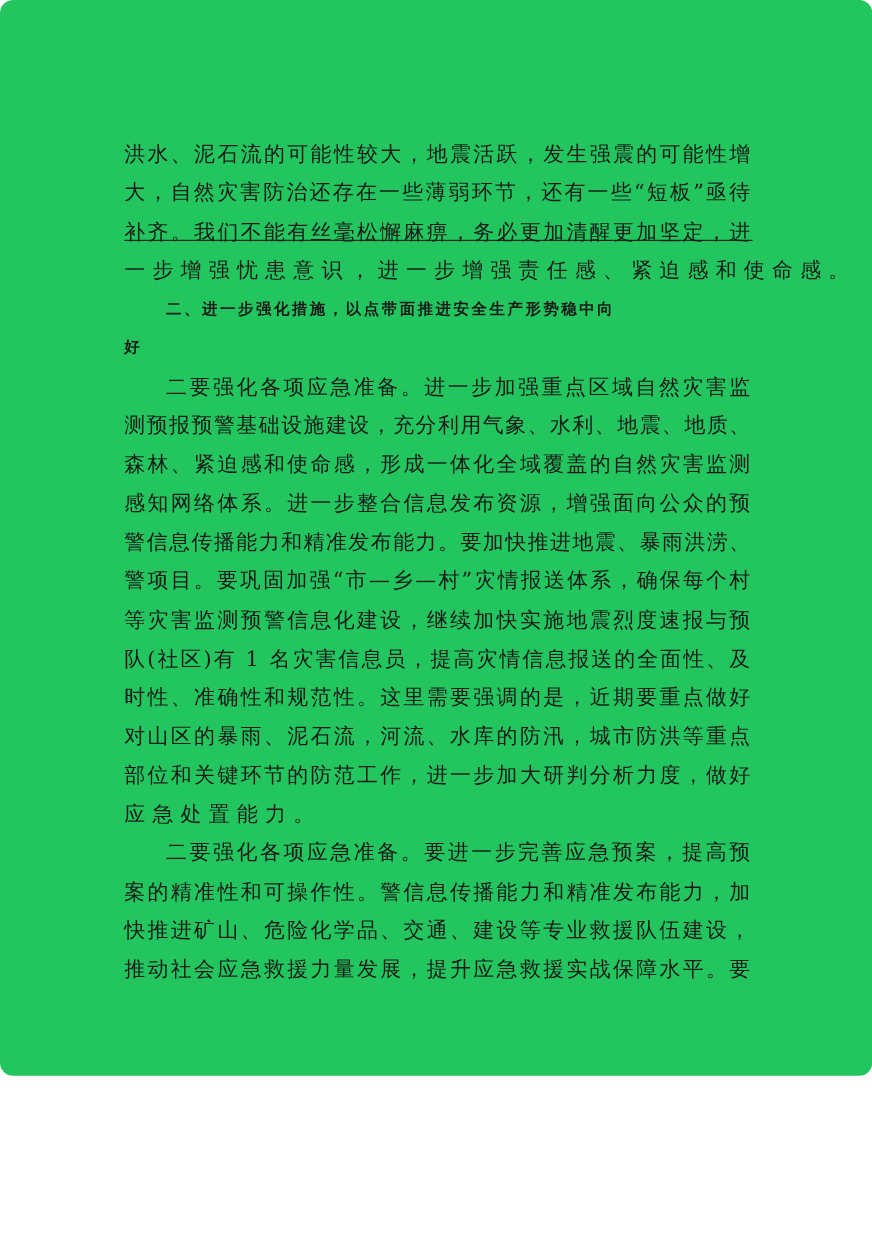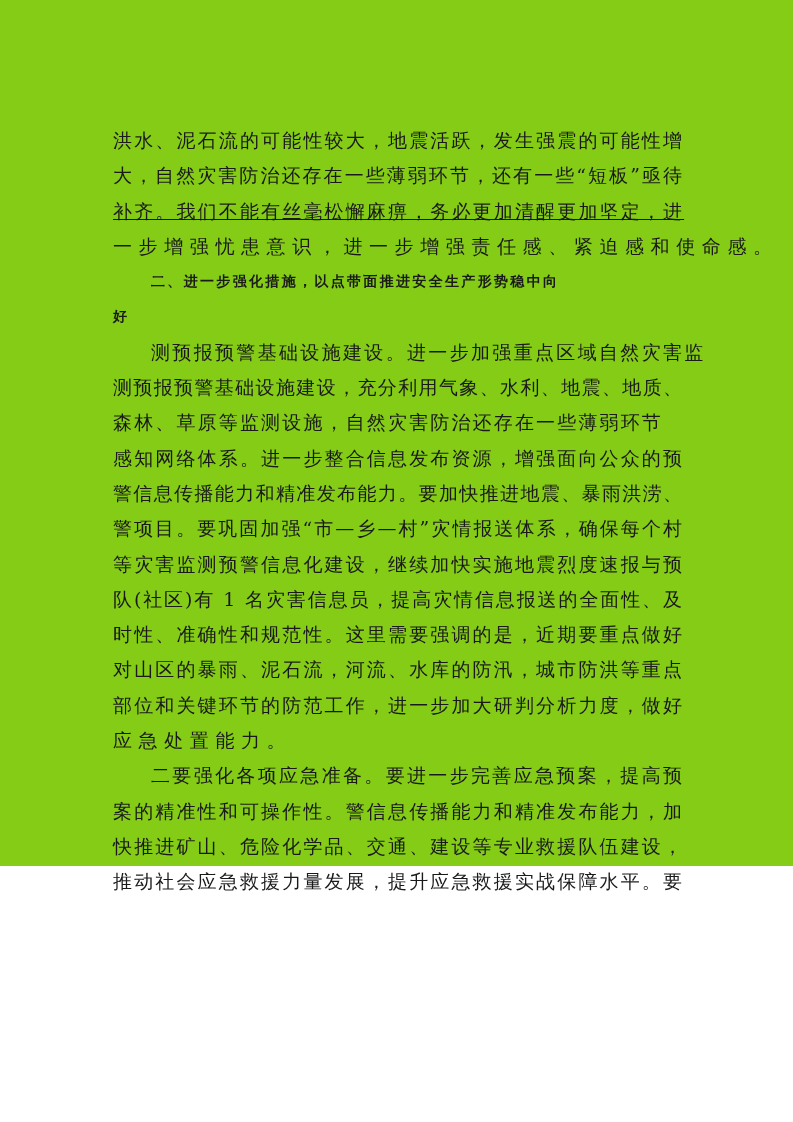--- a/index.html
+++ b/index.html
@@ -11,22 +11,23 @@
       width: 793px;
       height: 1122px;
       position: relative;
       overflow: hidden;
       font-family: "DejaVu Serif", "Liberation Serif", serif;
       color: #1a1a1a;
     }
     .page {
       position: absolute;
       left: 0; top: 0;
-      width: 793px; height: 866px;
-      background: #84cc16;
+      width: 793px; height: 978px;
+      background: #22c55e;
+      border-radius: 12px;
     }
     .body-text {
       position: absolute;
       left: 113px;
       top: 127px;
       width: 569px;
     }
     .line {
       height: 35.3px;
       line-height: 26px;
@@ -68,23 +69,23 @@
     </div>
 
     <div>
       <div class="line heading indent"><span class="t" style="display: inline-block; letter-spacing: 2.33333px; margin-right: -2.33333px;">二、进一步强化措施，以点带面推进安全生产形势稳中向</span></div>
       <div class="line heading last">
           <span class="t">好</span>
         </div>
     </div>
 
     <div>
-      <div class="line indent"><span class="t" style="display: inline-block; letter-spacing: 2.33333px; margin-right: -2.33333px;">测预报预警基础设施建设。进一步加强重点区域自然灾害监</span></div>
+      <div class="line indent"><span class="t" style="display: inline-block; letter-spacing: 2.33333px; margin-right: -2.33333px;">二要强化各项应急准备。进一步加强重点区域自然灾害监</span></div>
       <div class="line"><span class="t" style="display: inline-block; letter-spacing: 1.37037px; margin-right: -1.37037px; font-family: Liberation Mono, monospace;">测预报预警基础设施建设，充分利用气象、水利、地震、地质、</span></div>
-      <div class="line"><span class="t" style="display: inline-block; letter-spacing: 2.15385px; margin-right: -2.15385px;">森林、草原等监测设施，自然灾害防治还存在一些薄弱环节</span></div>
+      <div class="line"><span class="t" style="display: inline-block; letter-spacing: 2.15385px; margin-right: -2.15385px;">森林、紧迫感和使命感，形成一体化全域覆盖的自然灾害监测</span></div>
       <div class="line"><span class="t" style="display: inline-block; letter-spacing: 2.15385px; margin-right: -2.15385px;">感知网络体系。进一步整合信息发布资源，增强面向公众的预</span></div>
       <div class="line"><span class="t" style="display: inline-block; letter-spacing: 1.37037px; margin-right: -1.37037px;">警信息传播能力和精准发布能力。要加快推进地震、暴雨洪涝、</span></div>
       <div class="line"><span class="t" style="display: inline-block; letter-spacing: 2.05787px; margin-right: -2.05787px;">警项目。要巩固加强“市—乡—村”灾情报送体系，确保每个村</span></div>
       <div class="line"><span class="t" style="display: inline-block; letter-spacing: 2.15385px; margin-right: -2.15385px;">等灾害监测预警信息化建设，继续加快实施地震烈度速报与预</span></div>
       <div class="line"><span class="t" style="display: inline-block; letter-spacing: 1.89655px; margin-right: -1.89655px;">队(社区)有 1 名灾害信息员，提高灾情信息报送的全面性、及</span></div>
       <div class="line"><span class="t" style="display: inline-block; letter-spacing: 2.15385px; margin-right: -2.15385px;">时性、准确性和规范性。这里需要强调的是，近期要重点做好</span></div>
       <div class="line"><span class="t" style="display: inline-block; letter-spacing: 2.15385px; margin-right: -2.15385px;">对山区的暴雨、泥石流，河流、水库的防汛，城市防洪等重点</span></div>
       <div class="line"><span class="t" style="display: inline-block; letter-spacing: 2.15385px; margin-right: -2.15385px;">部位和关键环节的防范工作，进一步加大研判分析力度，做好</span></div>
       <div class="line last">
           <span class="t">应急处置能力。</span>

